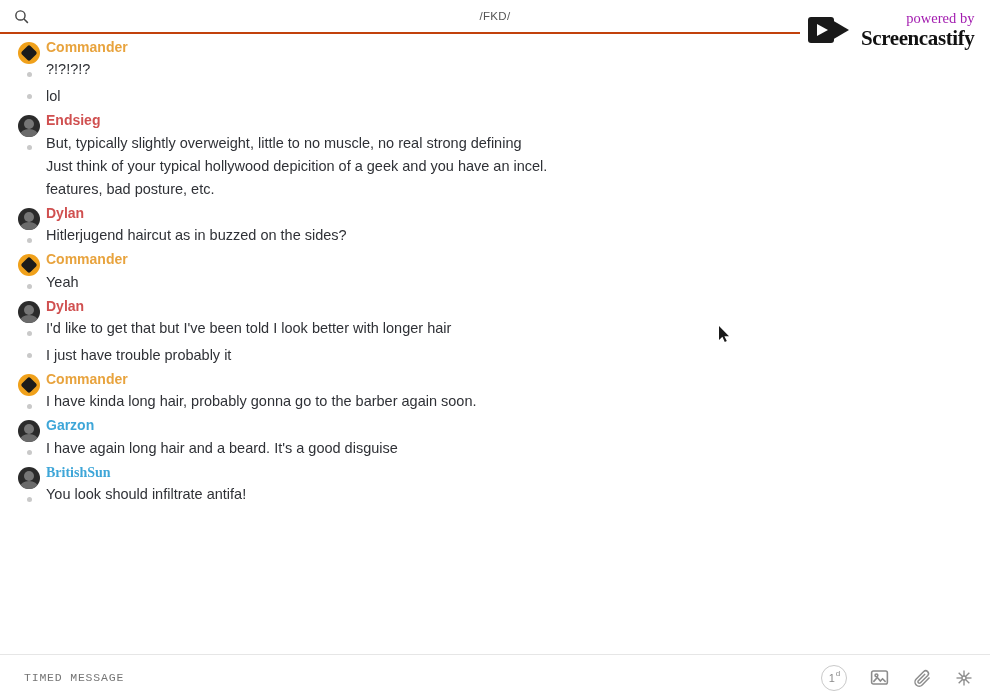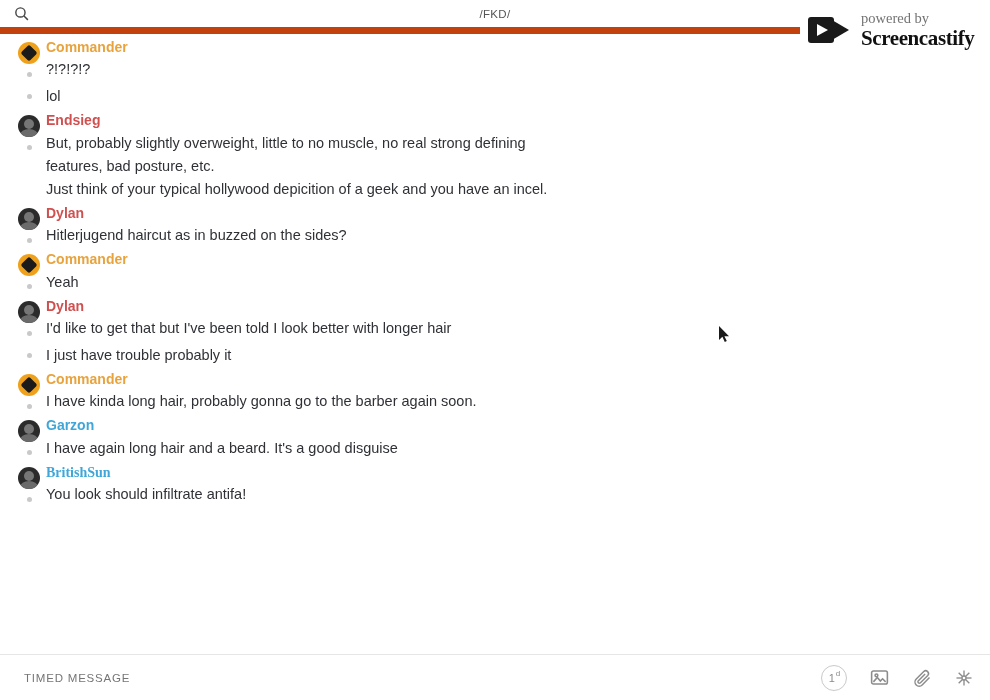--- a/index.html
+++ b/index.html
@@ -19,21 +19,21 @@
     display: flex;
     flex-direction: column;
   }
 
   
   .topbar {
     position: relative;
     height: 34px;
     min-height: 34px;
     background: #ffffff;
-    border-bottom: 7px solid #c2410c;
+    border-bottom: 2px solid #c2410c;
     display: flex;
     align-items: center;
     padding: 0 10px;
   }
   .topbar .search-icon {
     width: 22px; height: 22px;
     display: flex; align-items: center; justify-content: center;
     color: #444;
   }
   .topbar .channel-title {
@@ -86,22 +86,23 @@
     position: absolute;
     left: 24px; top: 7px;
     width: 0; height: 0;
     border-left: 17px solid #1a1a1a;
     border-top: 10px solid transparent;
     border-bottom: 10px solid transparent;
   }
   .wm-text { line-height: 1.05; }
   .wm-powered {
     font-size: 14.5px;
-    color: #737373;
+    color: #a21caf;
     font-family: "Liberation Serif", serif;
+    text-align: right;
   }
   .wm-brand {
     font-size: 21px;
     font-weight: bold;
     color: #111;
     letter-spacing: -0.4px;
     font-family: "Liberation Serif", serif;
   }
 
   
@@ -208,21 +209,21 @@
     background: #fff;
   }
   .composer-input {
     flex: 1 1 auto;
     border: none;
     outline: none;
     font-size: 11.5px;
     letter-spacing: 0.8px;
     color: #a9a9a9;
     background: transparent;
-    font-family: Liberation Sans, sans-serif;
+    font-family: Liberation Mono, monospace;
   }
   .composer-actions {
     display: flex;
     align-items: center;
     gap: 22px;
     color: #9aa0a6;
   }
   .timer-pill {
     width: 26px; height: 26px;
     border: 1.5px solid #c9c9c9;
@@ -319,23 +320,23 @@
           <div class="line">lol</div>
         </div>
       </div>
       <div class="msg-group">
         <div class="gutter">
           <div class="avatar dark-face"></div>
           <div class="dot"></div>
         </div>
         <div class="body">
           <div class="author" style="color: rgb(208, 80, 80);">Endsieg</div>
-          <div class="line">But, probably slightly overweight, little to no muscle, no real strong defining</div>
+          <div class="line">But, typically slightly overweight, little to no muscle, no real strong defining</div>
+          <div class="line follow">Just think of your typical hollywood depicition of a geek and you have an incel.</div>
           <div class="line follow">features, bad posture, etc.</div>
-          <div class="line follow">Just think of your typical hollywood depicition of a geek and you have an incel.</div>
         </div>
       </div>
       <div class="msg-group">
         <div class="gutter">
           <div class="avatar dark-face"></div>
           <div class="dot"></div>
         </div>
         <div class="body">
           <div class="author" style="color: rgb(208, 80, 80);">Dylan</div>
           <div class="line">Hitlerjugend haircut as in buzzed on the sides?</div>

